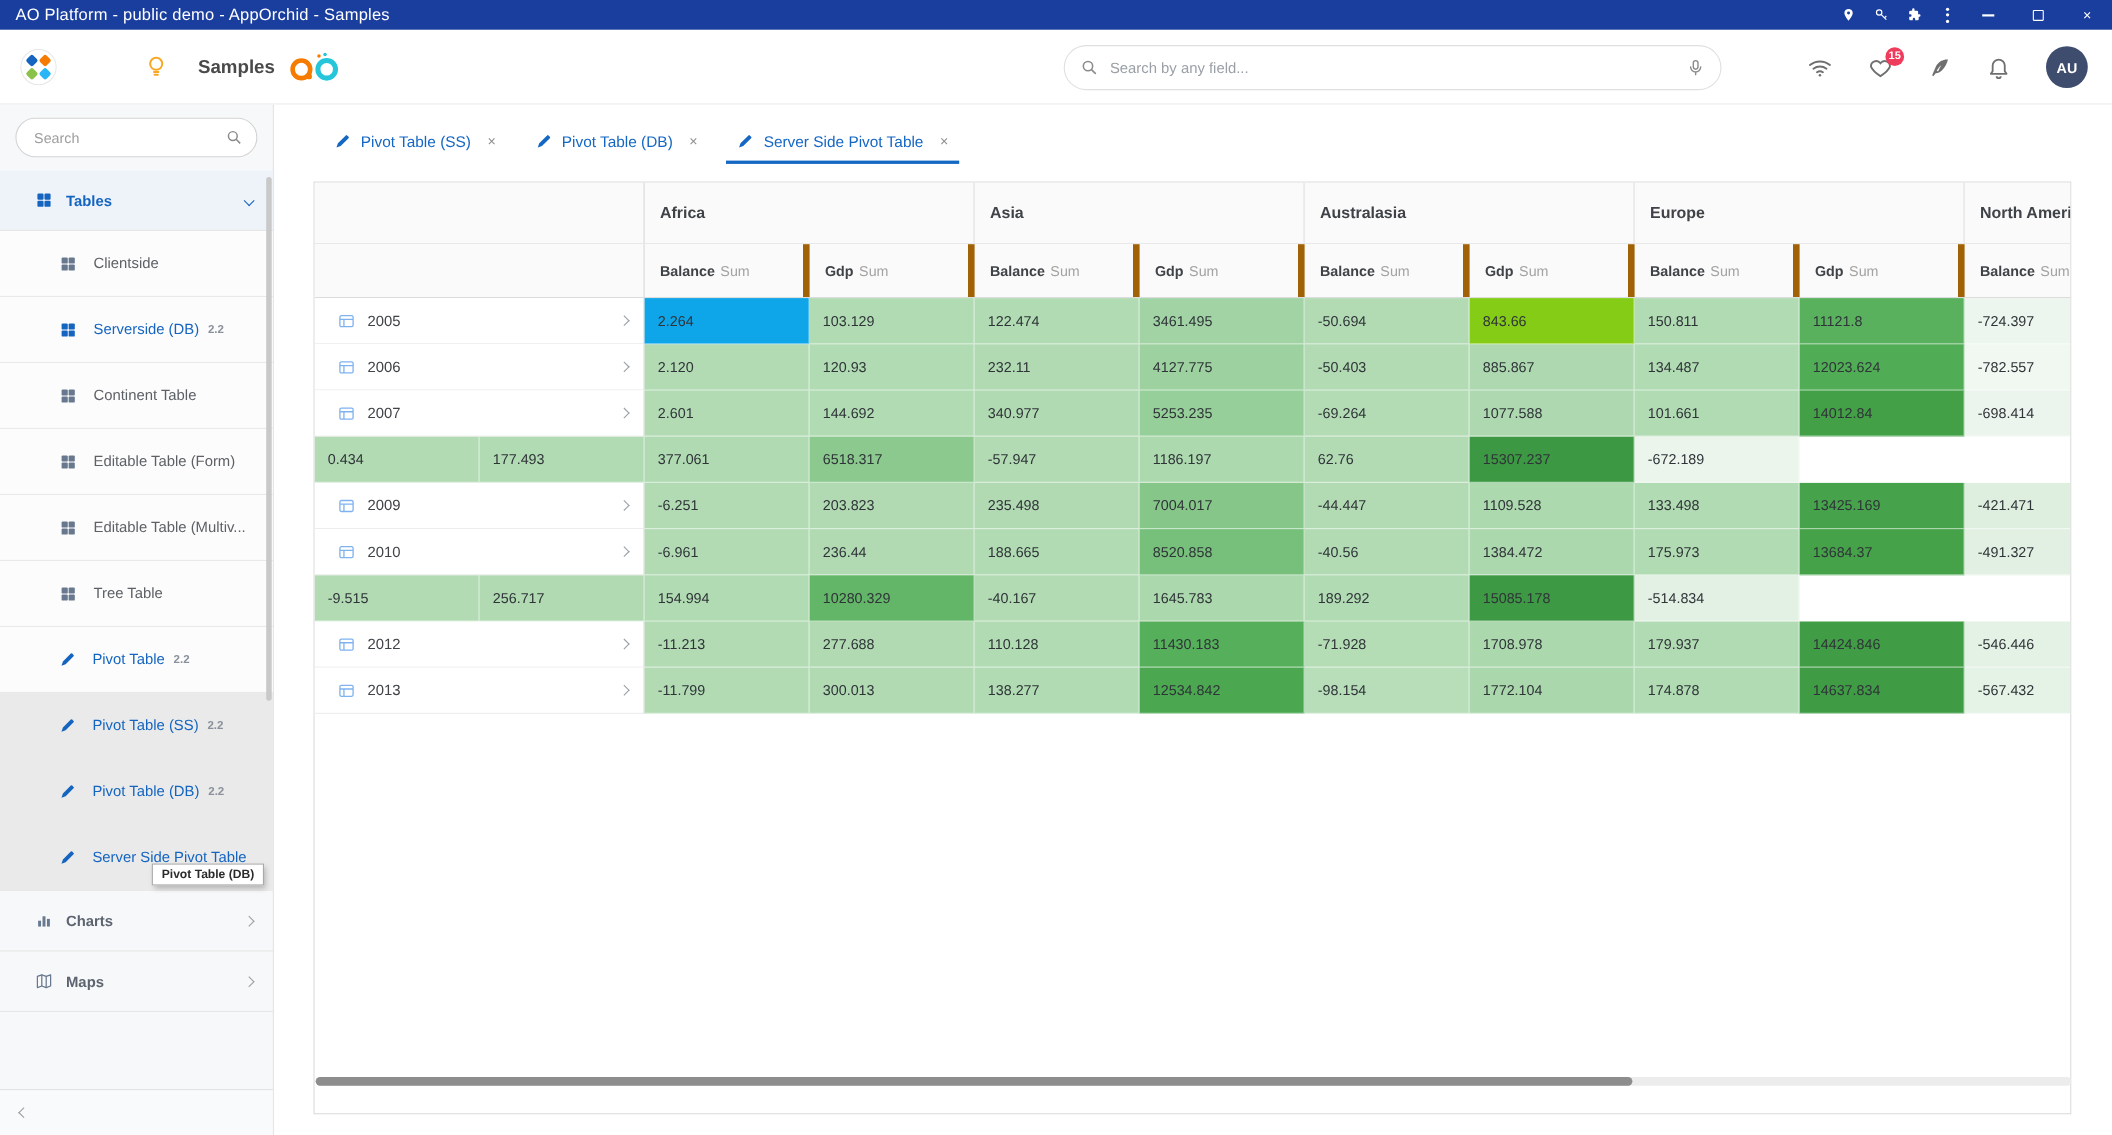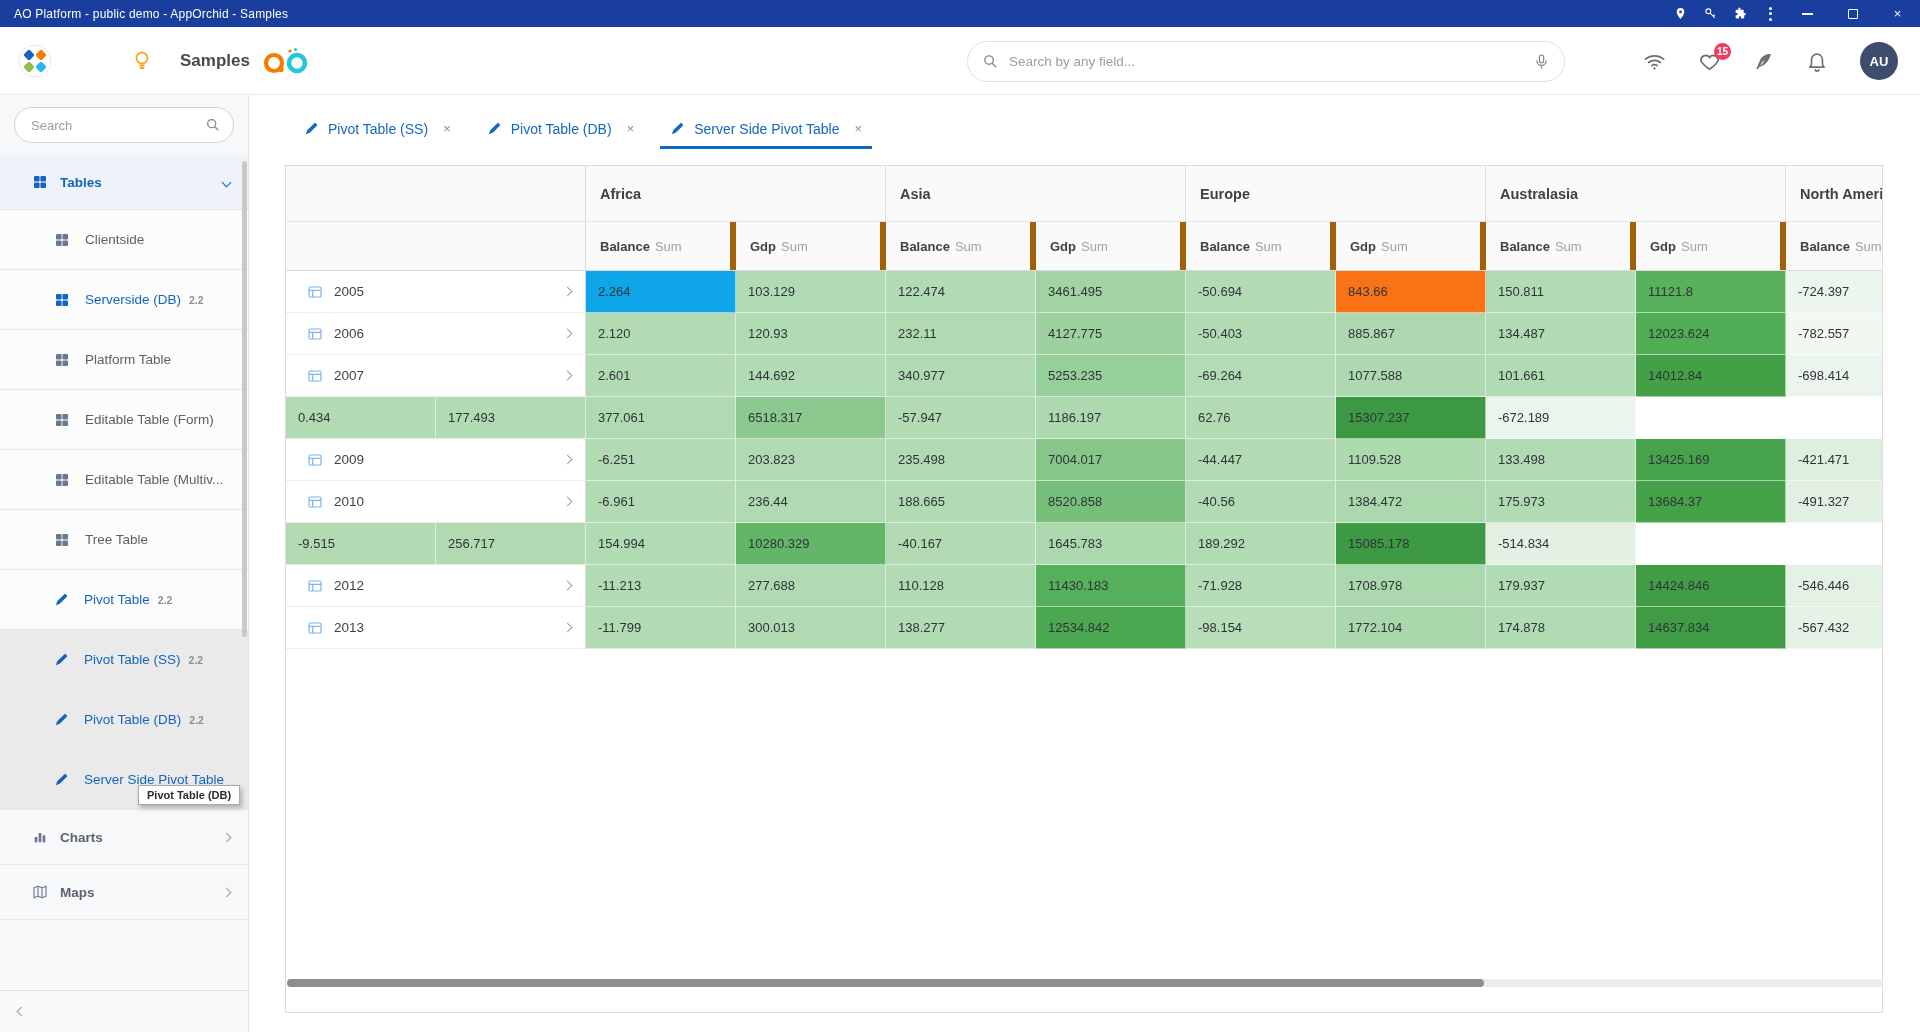--- a/index.html
+++ b/index.html
@@ -2,21 +2,21 @@
 <html><head>
 <meta charset="utf-8">
 <style>
 *{margin:0;padding:0;box-sizing:border-box}
 html,body{overflow:hidden}
 body{width:1920px;height:1032px;position:relative;font-family:"Liberation Sans",sans-serif;background:#fff;color:#333}
 svg{display:block}
 
 
 .titlebar{position:absolute;top:0;left:0;right:0;height:27px;background:#1a3e9e;display:flex;align-items:center;color:#fff;padding-left:14px;z-index:10}
-.tb-title{font-size:12px;letter-spacing:.2px}
+.tb-title{font-size:15px;letter-spacing:.2px}
 .tb-spacer{flex:1}
 .tb-ic{width:30px;height:27px;display:flex;align-items:center;justify-content:center;cursor:pointer}
 .tb-dots{display:flex;flex-direction:column;gap:2.5px}
 .tb-dots i{width:3px;height:3px;border-radius:50%;background:#fff}
 .tb-win{width:45px;height:27px;display:flex;align-items:center;justify-content:center;font-size:13px;cursor:pointer}
 .min-glyph{width:11px;height:2px;background:#fff}
 .max-glyph{width:10px;height:10px;border:1.5px solid #fff;border-radius:1px}
 
 
 .appbar{position:absolute;top:27px;left:0;right:0;height:68px;background:#fff;border-bottom:1px solid #ececec;display:flex;align-items:center;z-index:9}
@@ -252,21 +252,21 @@
       </div>
       <div class="sb-item">
         <span class="sb-item-icon">
           <svg viewBox="0 0 24 24" width="16" height="16" fill="#68788f">
             <rect x="3" y="3" width="8.4" height="8.4" rx="1.6"></rect>
             <rect x="12.6" y="3" width="8.4" height="8.4" rx="1.6"></rect>
             <rect x="3" y="12.6" width="8.4" height="8.4" rx="1.6"></rect>
             <rect x="12.6" y="12.6" width="8.4" height="8.4" rx="1.6"></rect>
           </svg>
         </span>
-        <span class="sb-item-label">Platform Table</span>
+        <span class="sb-item-label">Continent Table</span>
       </div>
       <div class="sb-item">
         <span class="sb-item-icon">
           <svg viewBox="0 0 24 24" width="16" height="16" fill="#68788f">
             <rect x="3" y="3" width="8.4" height="8.4" rx="1.6"></rect>
             <rect x="12.6" y="3" width="8.4" height="8.4" rx="1.6"></rect>
             <rect x="3" y="12.6" width="8.4" height="8.4" rx="1.6"></rect>
             <rect x="12.6" y="12.6" width="8.4" height="8.4" rx="1.6"></rect>
           </svg>
         </span>
@@ -390,22 +390,22 @@
       </div>
     </div>
 
   <div class="panel">
     <div class="pviewport">
       <div class="pinner">
         <div class="grow">
             <div class="pcell corner" style="width:300px"></div>
             <div class="pcell group" style="width:300px">Africa</div>
             <div class="pcell group" style="width:300px">Asia</div>
+            <div class="pcell group" style="width:300px">Australasia</div>
             <div class="pcell group" style="width:300px">Europe</div>
-            <div class="pcell group" style="width:300px">Australasia</div>
             <div class="pcell group" style="width:150px">North America</div>
           </div>
         <div class="srow">
             <div class="pcell corner" style="width:300px"></div>
             <div class="pcell sub" style="width:150px">
               <span class="fld">Balance</span>
               <span class="agg">Sum</span>
             </div>
             <div class="pcell sub" style="width:150px">
               <span class="fld">Gdp</span>
@@ -450,21 +450,21 @@
                   </svg>
                 </span>
                 <span class="rg-label">2005</span>
                 <span class="chev right"></span>
               </div>
               <div class="pcell dcell" style="width:150px;background:#0ea5e9">2.264</div>
               <div class="pcell dcell" style="width:150px;background:rgb(177,219,179)">103.129</div>
               <div class="pcell dcell" style="width:150px;background:rgb(177,219,179)">122.474</div>
               <div class="pcell dcell" style="width:150px;background:rgb(161,211,164)">3461.495</div>
               <div class="pcell dcell" style="width:150px;background:rgb(178,219,180)">-50.694</div>
-              <div class="pcell dcell" style="width:150px;background:#f97316">843.66</div>
+              <div class="pcell dcell" style="width:150px;background:#84cc16">843.66</div>
               <div class="pcell dcell" style="width:150px;background:rgb(177,219,179)">150.811</div>
               <div class="pcell dcell" style="width:150px;background:rgb(89,177,94)">11121.8</div>
               <div class="pcell dcell" style="width:150px;background:rgb(237,246,238)">-724.397</div>
             </div>
             <div class="prow">
               <div class="prowhead" style="width:300px">
                 <span class="rg-icon">
                   <svg viewBox="0 0 24 24" width="16" height="16" fill="none" stroke="#7fb3ef" stroke-width="1.8">
                     <rect x="3" y="4.5" width="18" height="15" rx="2"></rect>
                     <path d="M3 9.5h18M8.5 9.5v10"></path>

